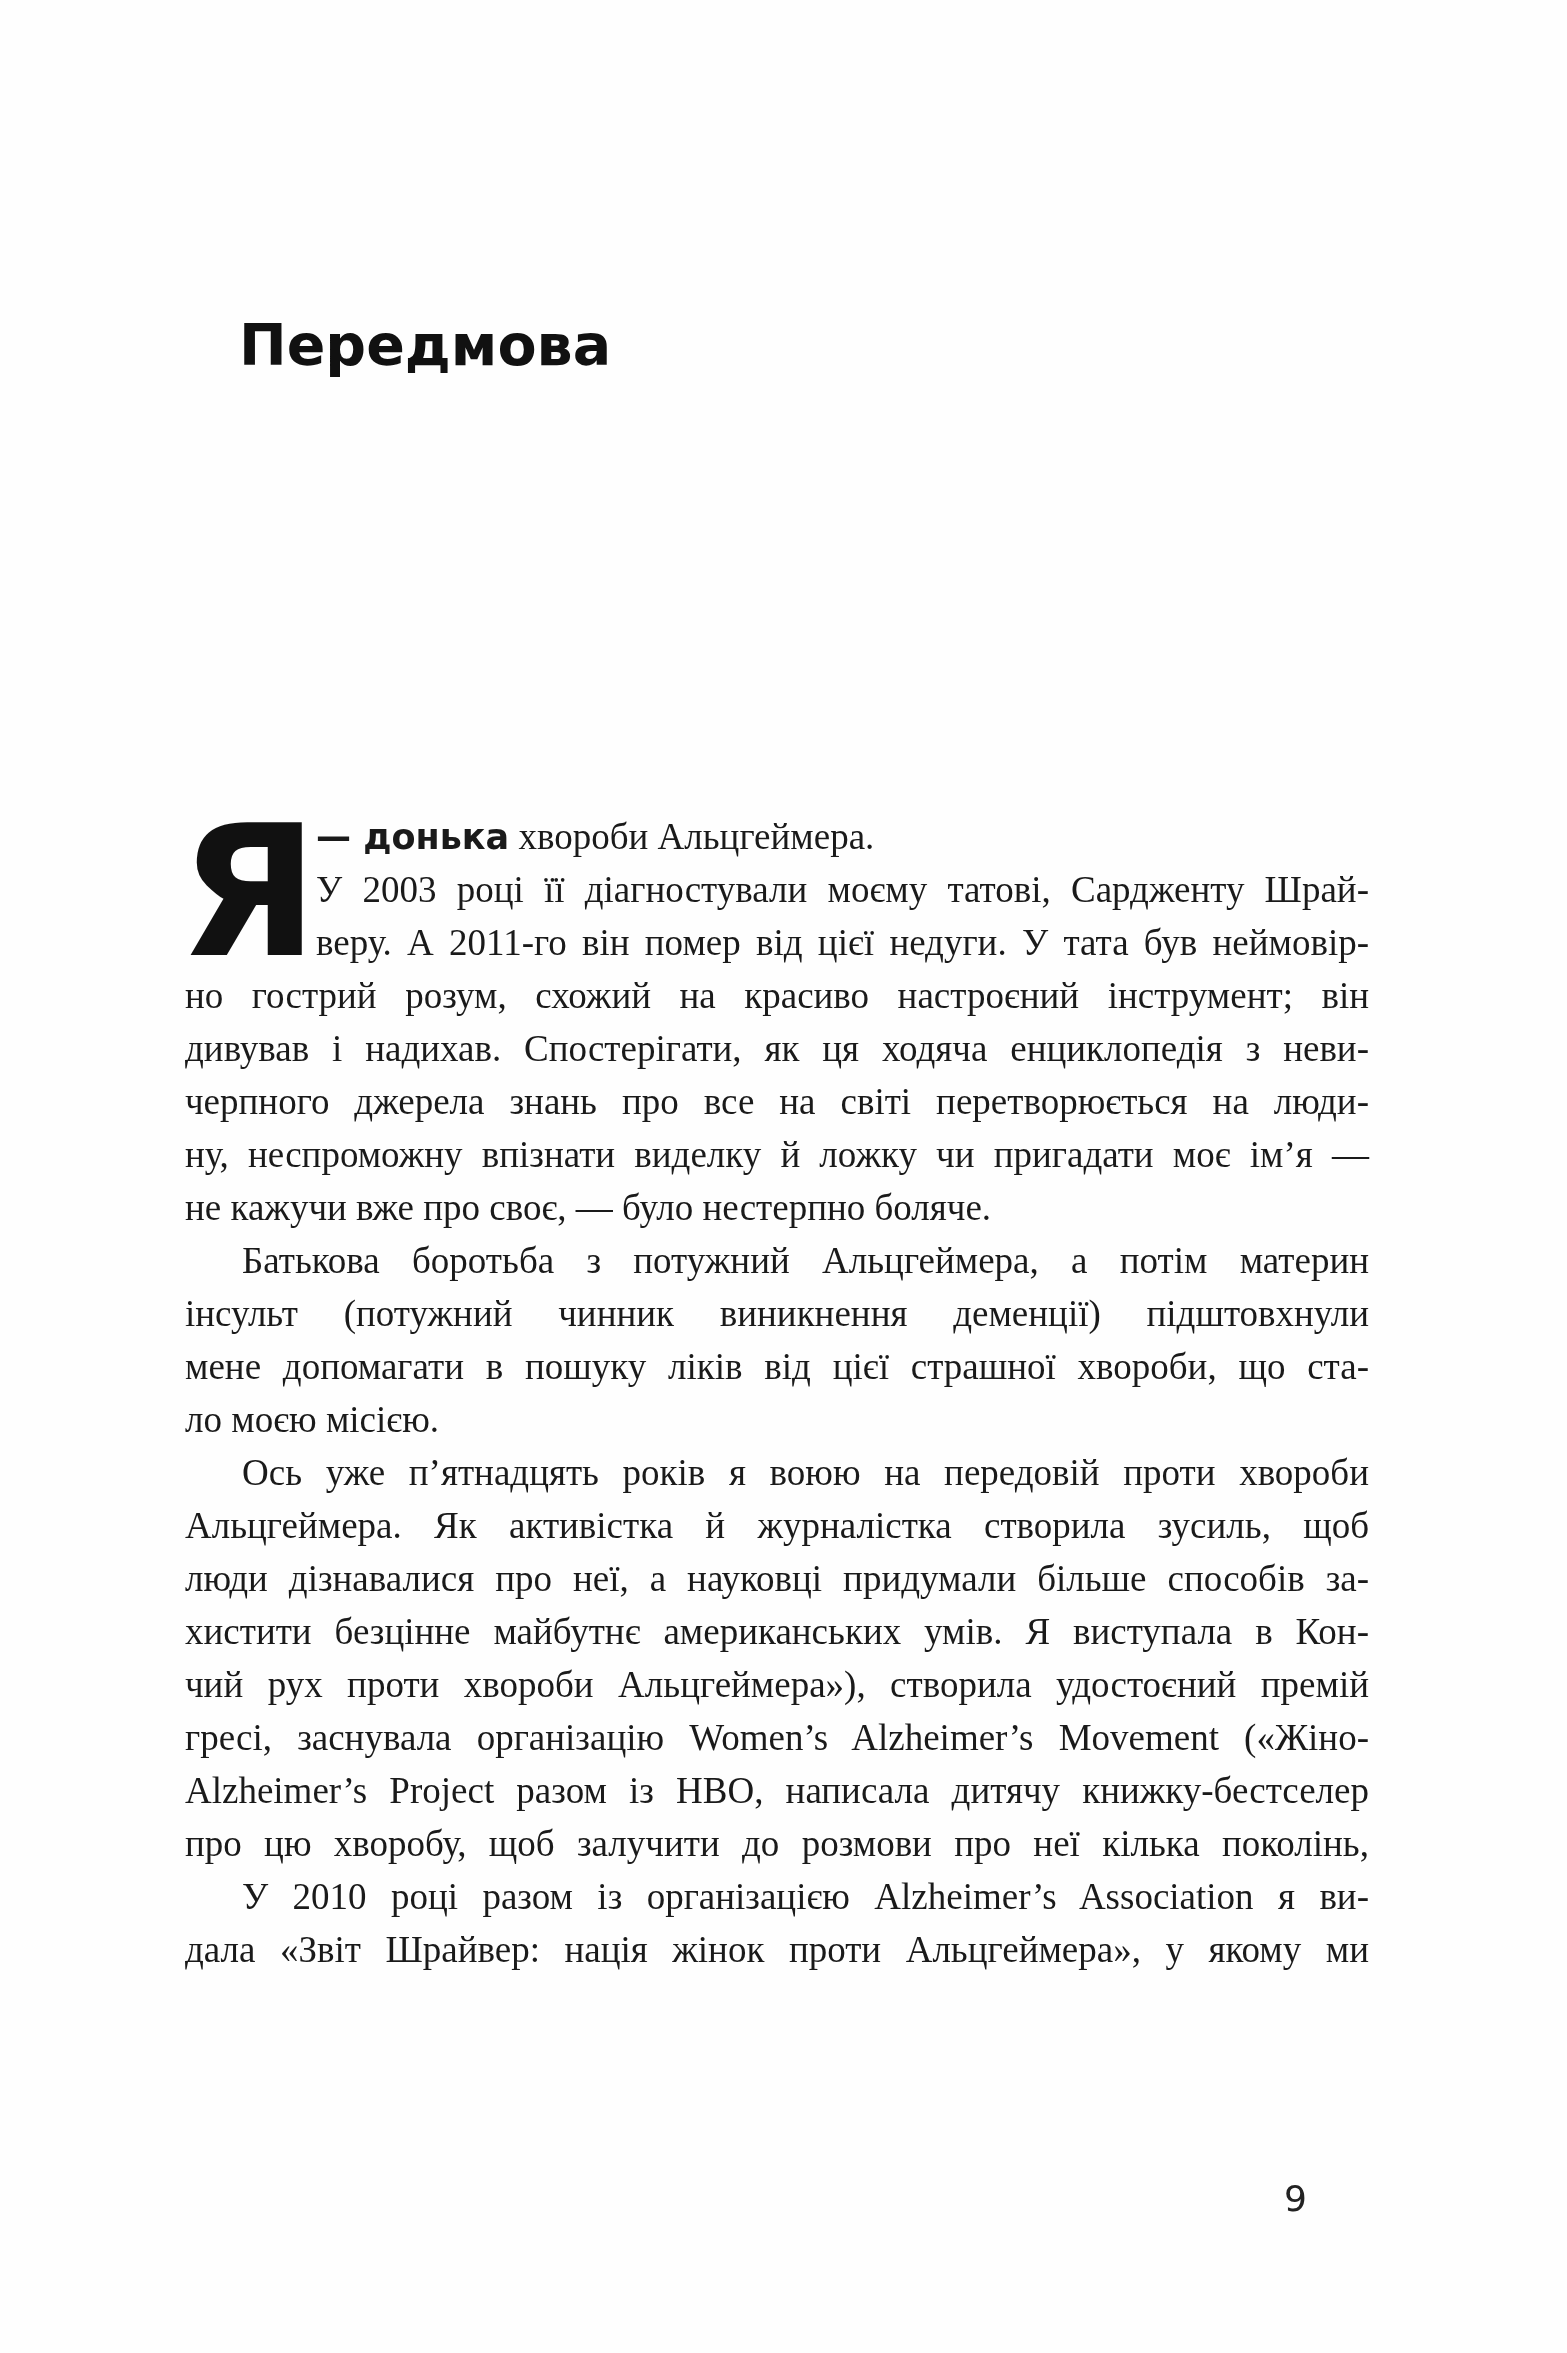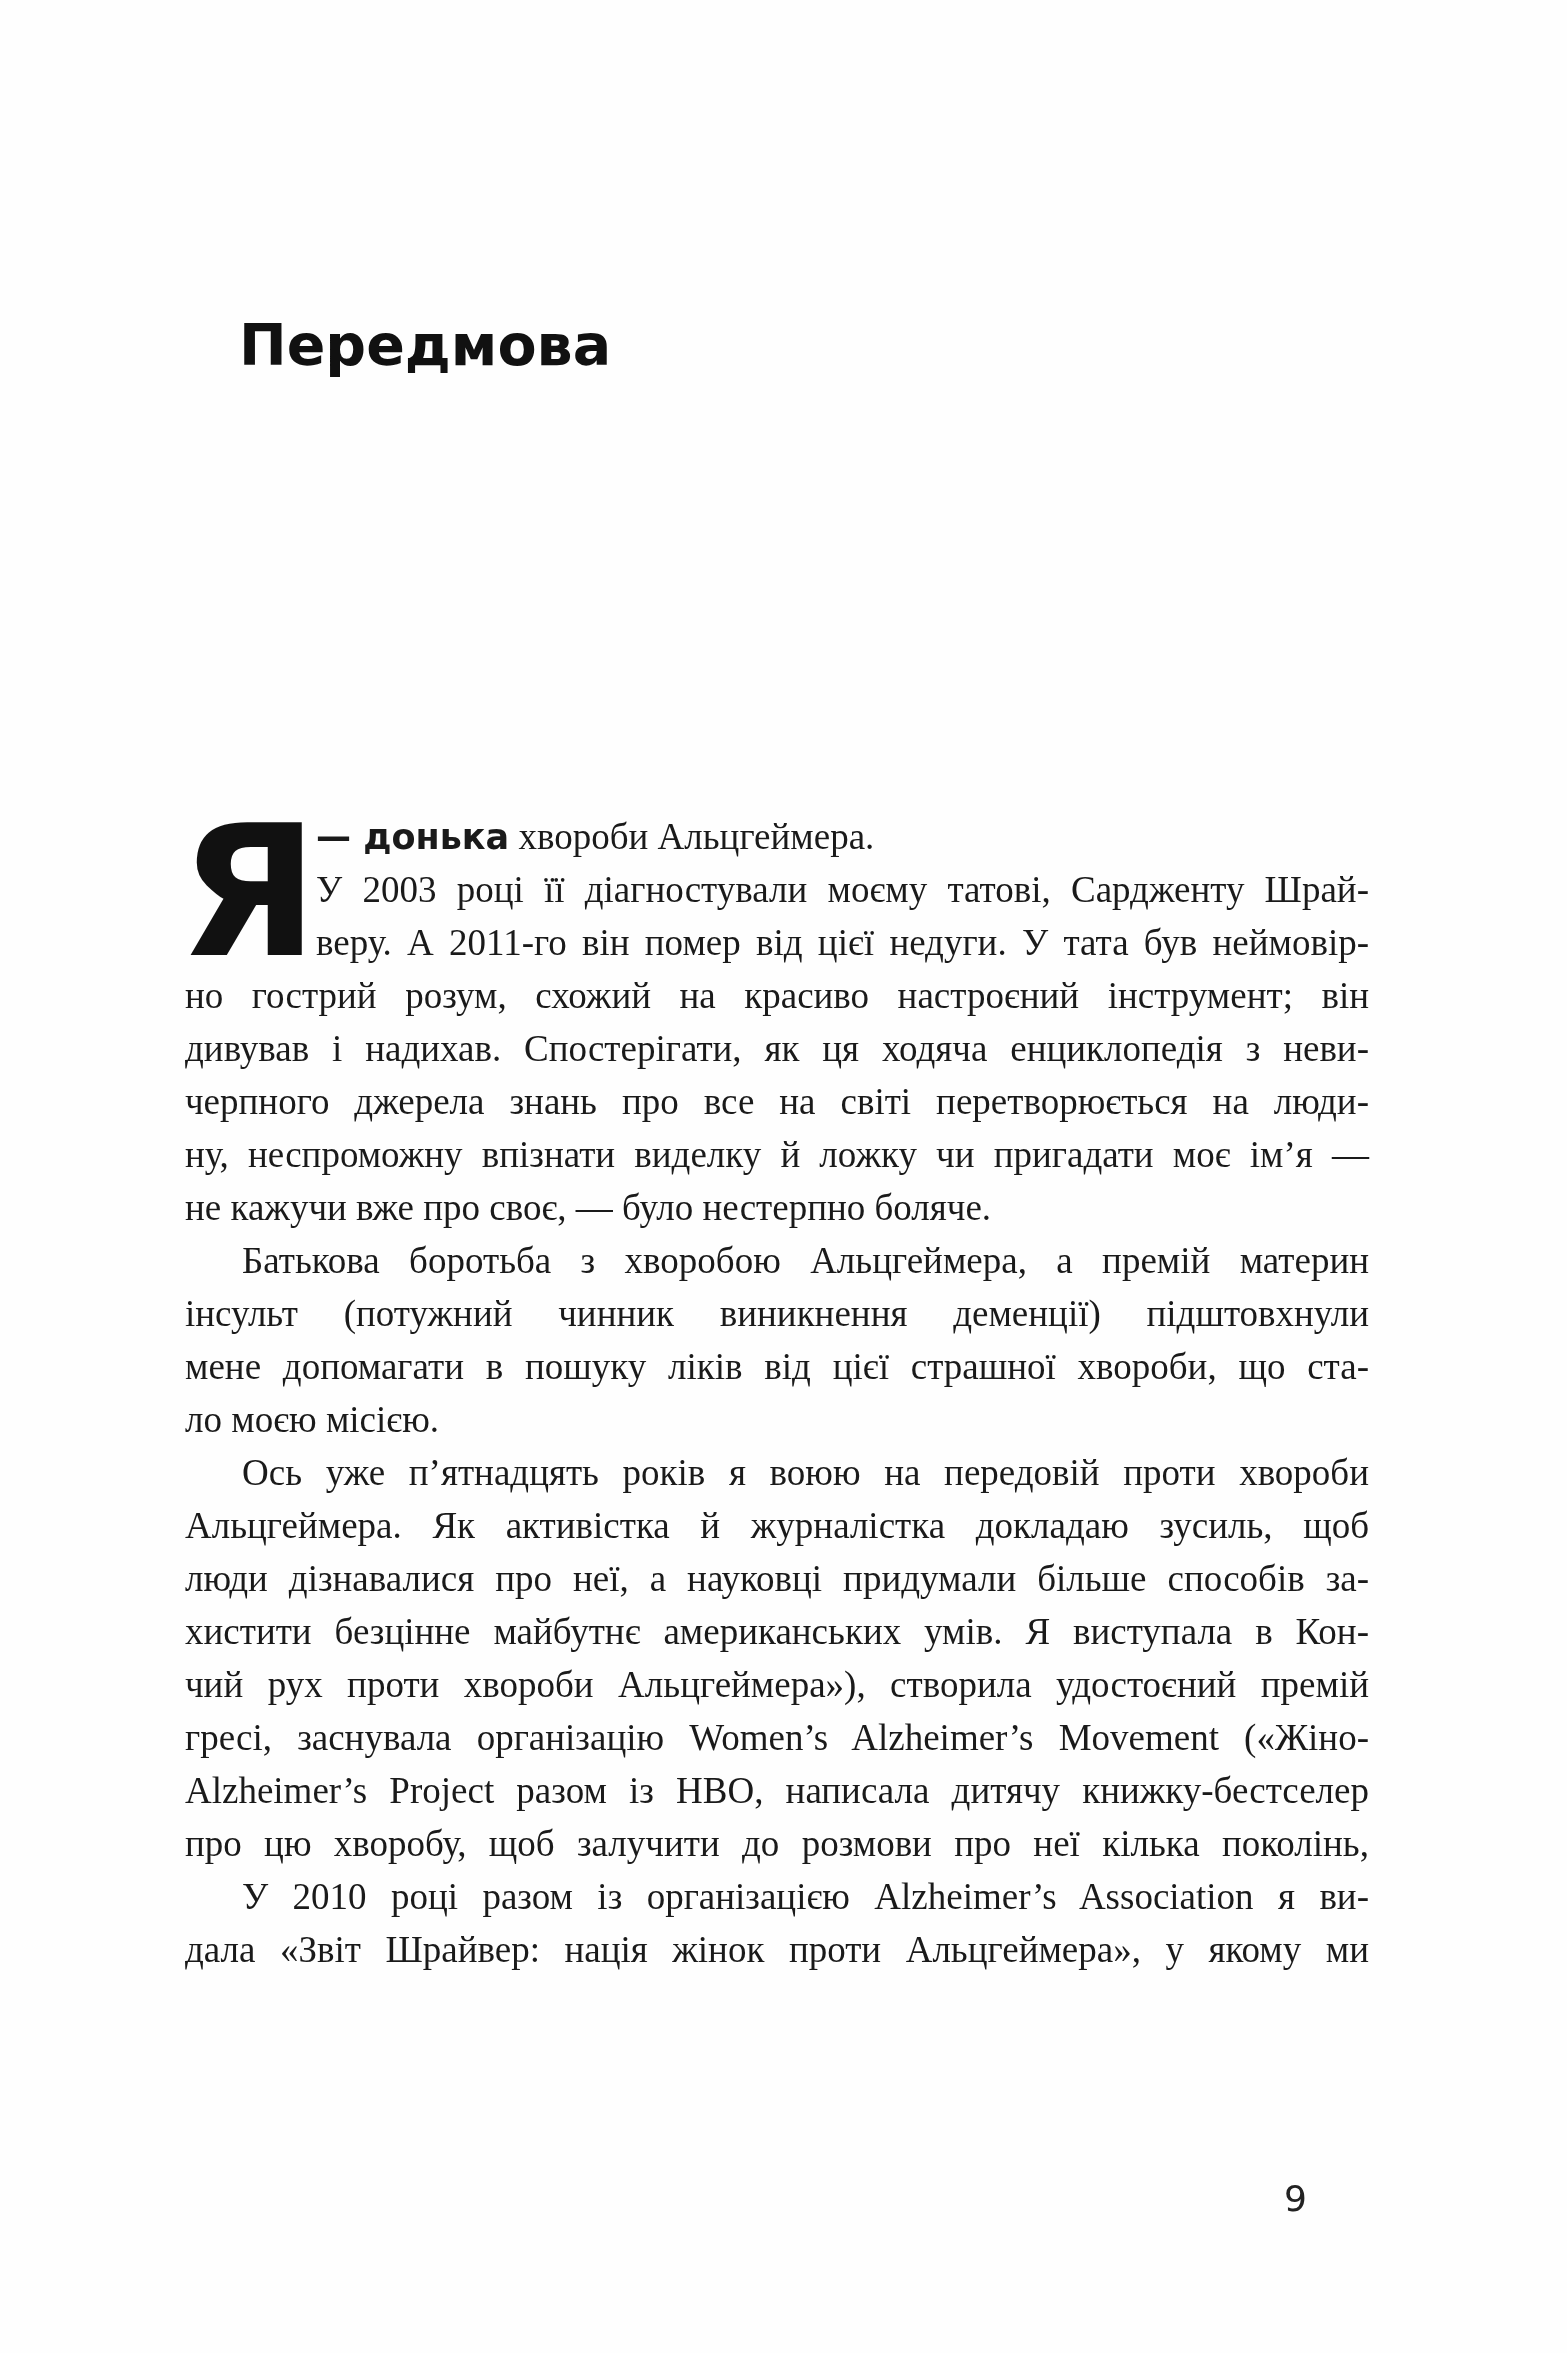--- a/index.html
+++ b/index.html
@@ -48,29 +48,29 @@
       <span class="line dc">У 2003 році її діагностували моєму татові, Сардженту Шрай-</span>
       <span class="line dc">веру. А 2011-го він помер від цієї недуги. У тата був неймовір-</span>
       <span class="line">но гострий розум, схожий на красиво настроєний інструмент; він</span>
       <span class="line">дивував і надихав. Спостерігати, як ця ходяча енциклопедія з неви-</span>
       <span class="line">черпного джерела знань про все на світі перетворюється на люди-</span>
       <span class="line">ну, неспроможну впізнати виделку й ложку чи пригадати моє ім’я —</span>
       <span class="line last">не кажучи вже про своє, — було нестерпно боляче.</span>
     </div>
 
     <div>
-      <span class="line indent">Батькова боротьба з хворобою Альцгеймера, а премій материн</span>
+      <span class="line indent">Батькова боротьба з потужний Альцгеймера, а потім материн</span>
       <span class="line">інсульт (потужний чинник виникнення деменції) підштовхнули</span>
       <span class="line">мене допомагати в пошуку ліків від цієї страшної хвороби, що ста-</span>
       <span class="line last">ло моєю місією.</span>
     </div>
 
     <div>
       <span class="line indent">Ось уже п’ятнадцять років я воюю на передовій проти хвороби</span>
-      <span class="line">Альцгеймера. Як активістка й журналістка докладаю зусиль, щоб</span>
+      <span class="line">Альцгеймера. Як активістка й журналістка створила зусиль, щоб</span>
       <span class="line">люди дізнавалися про неї, а науковці придумали більше способів за-</span>
       <span class="line">хистити безцінне майбутнє американських умів. Я виступала в Кон-</span>
       <span class="line">чий рух проти хвороби Альцгеймера»), створила удостоєний премій</span>
       <span class="line">гресі, заснувала організацію Women’s Alzheimer’s Movement («Жіно-</span>
       <span class="line">Alzheimer’s Project разом із HBO, написала дитячу книжку-бестселер</span>
       <span class="line">про цю хворобу, щоб залучити до розмови про неї кілька поколінь,</span>
     </div>
 
     <div>
       <span class="line indent">У 2010 році разом із організацією Alzheimer’s Association я ви-</span>

